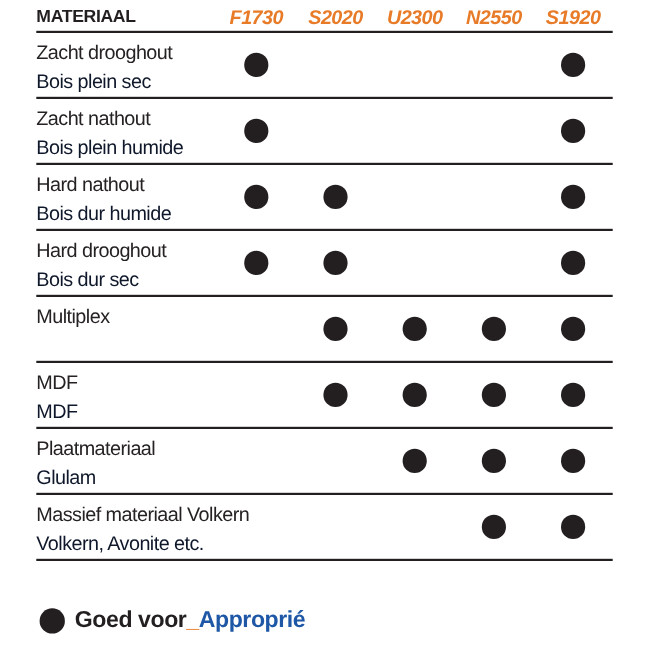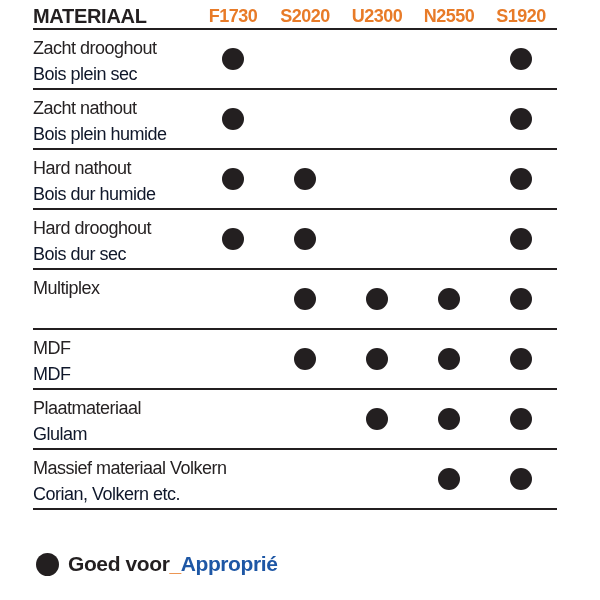--- a/index.html
+++ b/index.html
@@ -18,32 +18,33 @@
     display:grid;
     grid-template-columns:164px repeat(5, 1fr);
   }
   .header-row {
     height:26px;
     border-bottom:2px solid #231F20;
     align-items:center;
   }
   .header-label {
     font-weight:bold;
-    font-size:20px;
+    font-size:16px;
     letter-spacing:-0.3px;
     color:#231F20;
     white-space:nowrap;
   }
   .col-header {
     text-align:center;
     font-weight:bold;
     font-size:18px;
     letter-spacing:-0.5px;
     color:#E87B28;
     white-space:nowrap;
+    font-style:italic;
   }
   .body-row {
     height:60px;
     border-bottom:2px solid #231F20;
   }
   .label-cell {
     padding-top:5px;
     font-size:18px;
     line-height:26px;
     letter-spacing:-0.5px;
@@ -218,21 +219,21 @@
           <span class="dot"></span>
         </div>
         <div class="mark-cell">
           <span class="dot"></span>
         </div>
       </div>
 
   <div class="row body-row">
     <div class="label-cell">
       <div class="nl-label">Massief materiaal Volkern</div>
-      <div class="fr-label">Corian, Volkern etc.</div>
+      <div class="fr-label">Volkern, Avonite etc.</div>
     </div>
   <div class="mark-cell"></div>
         <div class="mark-cell"></div>
         <div class="mark-cell"></div>
         <div class="mark-cell">
           <span class="dot"></span>
         </div>
         <div class="mark-cell">
           <span class="dot"></span>
         </div>

